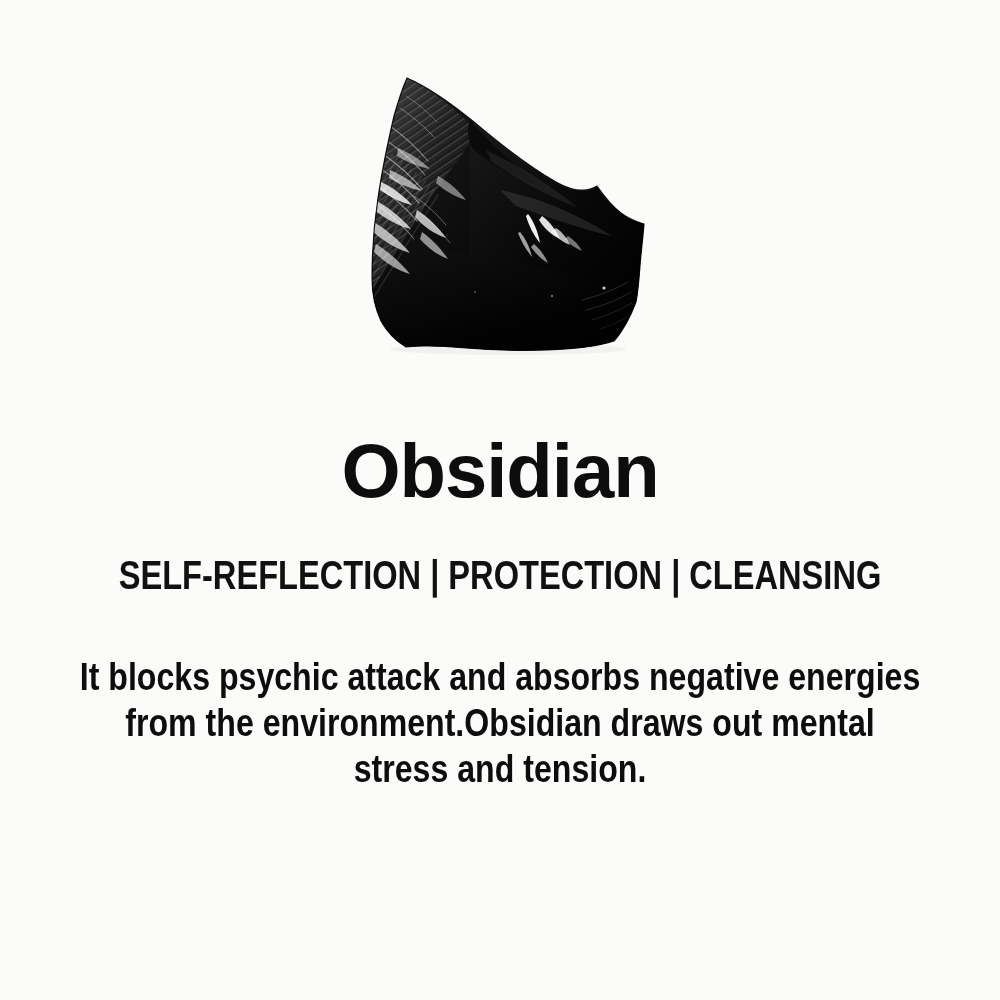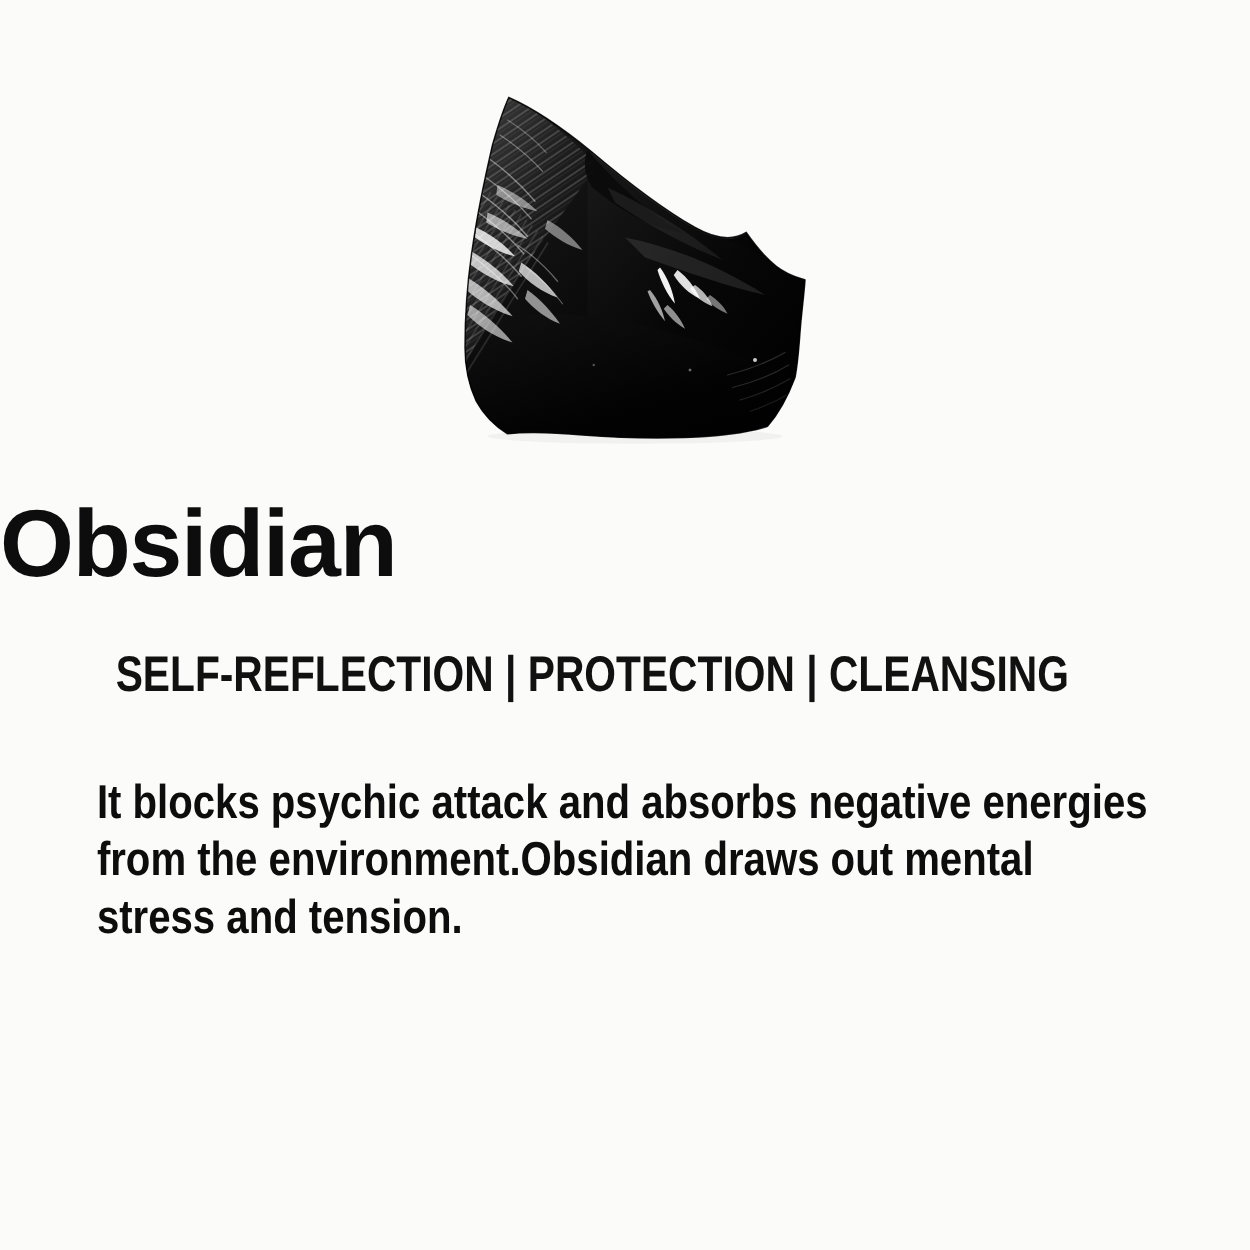--- a/index.html
+++ b/index.html
@@ -33,22 +33,23 @@
   #stone-svg {
     display: block;
     width: 1000px;
     height: 400px;
   }
 
   
   #text-block {
     position: absolute;
     left: 0;
-    top: 385px;
-    width: 1000px;
+    top: 420px;
+    width: 1000px;
+    text-align: center;
   }
 
   #crystal-title {
     margin: 0;
     padding: 0;
     font-family: "Liberation Sans", sans-serif;
     font-weight: bold;
     font-size: 76px;
     line-height: 86px;
     letter-spacing: -1.0px;

